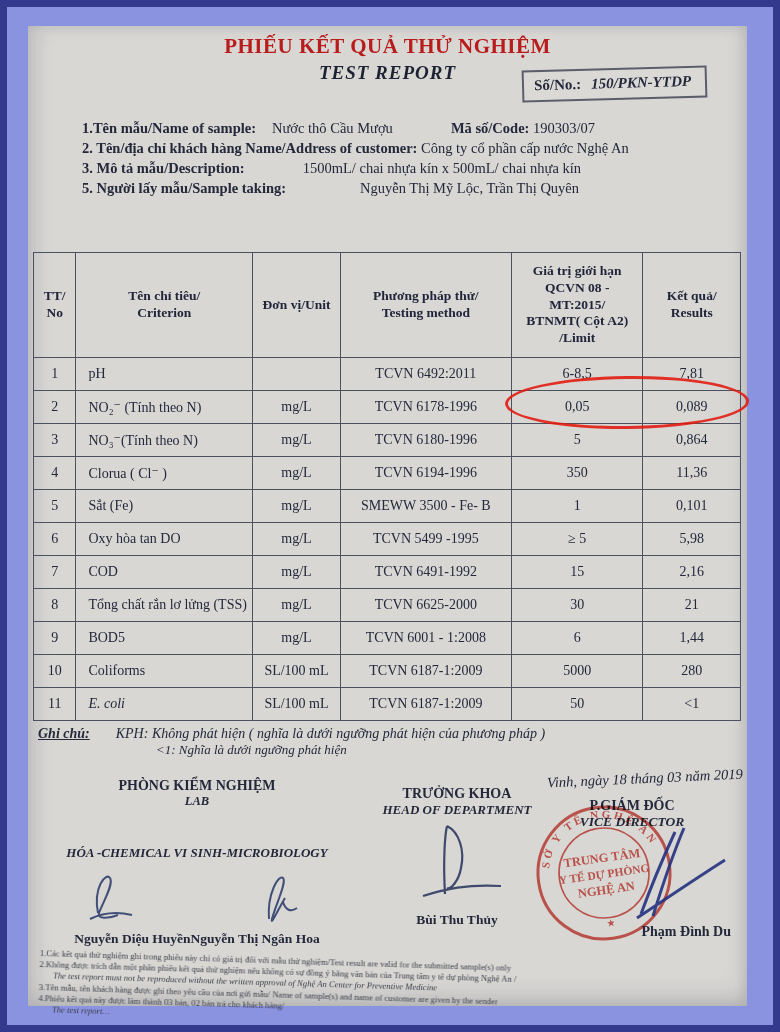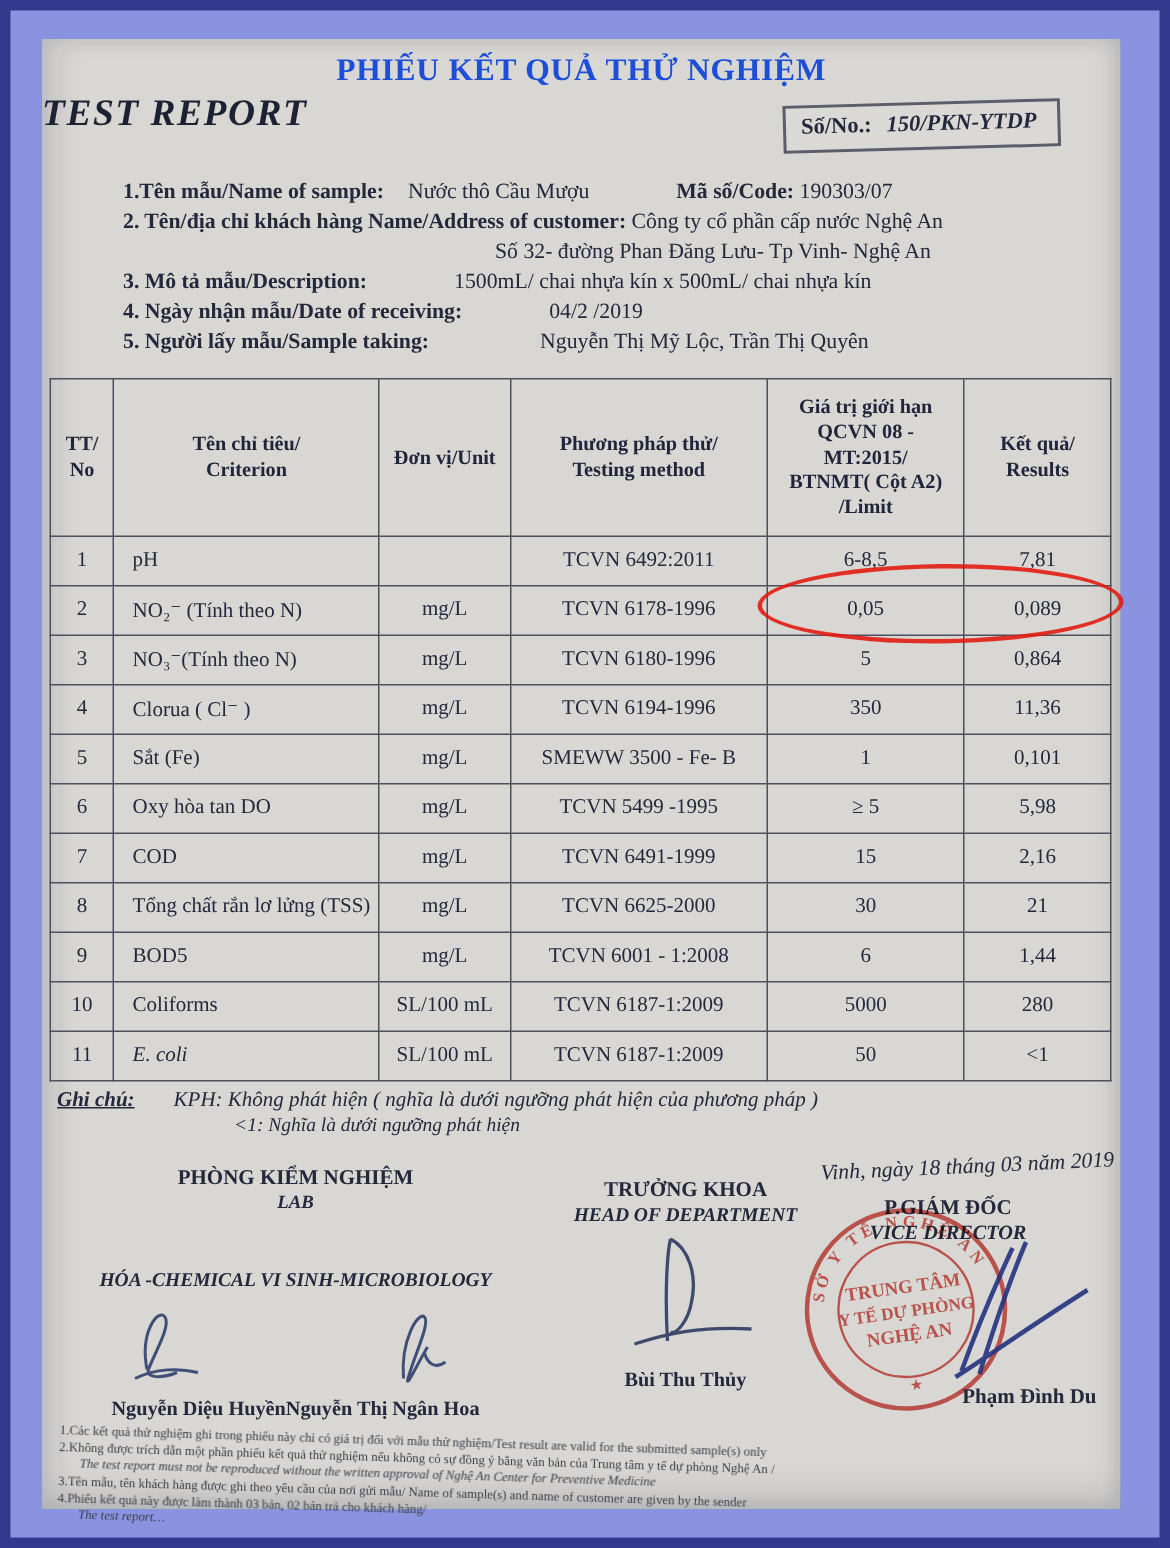--- a/index.html
+++ b/index.html
@@ -10,23 +10,23 @@
     color:#23283a;
   }
   .mat{position:absolute;inset:7px;background:#8a93e0;}
   .paper{
     position:absolute;left:28px;top:26px;width:719px;height:980px;
     background:linear-gradient(155deg,#dedddа 0%,#dbdad7 30%,#d6d5d2 60%,#ccccca 100%);
     background-color:#d8d7d4;
     box-shadow:inset 0 -10px 22px rgba(40,40,60,.14), inset 10px 0 20px rgba(40,40,60,.06), inset -4px 0 10px rgba(40,40,60,.08);
   }
   .title{position:absolute;top:8px;left:0;right:0;text-align:center;
-    font-size:21px;font-weight:bold;letter-spacing:.5px;color:#1d4ed8;}
-  .subtitle{position:absolute;top:36px;left:0;right:0;text-align:left;
-    font-size:25px;font-weight:bold;font-style:italic;letter-spacing:1px;color:#1d2233;}
+    font-size:21px;font-weight:bold;letter-spacing:.5px;color:#b91c1c;}
+  .subtitle{position:absolute;top:36px;left:0;right:0;text-align:center;
+    font-size:19px;font-weight:bold;font-style:italic;letter-spacing:1px;color:#1d2233;}
   .no-box{position:absolute;top:42px;right:40px;border:2px solid #5a5e6b;
     padding:5px 14px 6px 10px;font-size:15px;transform:rotate(-1.6deg);background:rgba(255,255,255,.06);}
   .no-box .lbl{font-weight:bold;}
   .no-box .val{font-style:italic;font-weight:bold;margin-left:10px;}
   .info{position:absolute;top:92px;left:54px;right:8px;font-size:14.5px;line-height:1.38;}
   .info .row{white-space:nowrap;}
   .lbl-b{font-weight:bold;}
   .lbl-i{font-weight:bold;}
   .val{font-weight:normal;}
   .indent2{margin-left:248px;}
@@ -86,28 +86,22 @@
     <span class="lbl">Số/No.:</span><span class="val">150/PKN-YTDP</span>
   </div>
 
   <div class="info">
     <div class="row">
       <span class="lbl-b">1.Tên mẫu/</span><span class="lbl-i">Name of sample:</span><span class="sp1"></span><span class="val">Nước  thô Cầu Mượu</span><span class="sp2"></span><span class="lbl-b">Mã số/Code:</span> <span class="val">190303/07</span>
     </div>
     <div class="row">
       <span class="lbl-b">2. Tên/địa chỉ khách hàng</span> <span class="lbl-i">Name/Address of customer:</span> <span class="val">Công ty cổ phần cấp nước Nghệ An</span>
     </div>
-    <div class="row indent2">
-      <span class="val">Số 32- đường Phan Đăng Lưu- Tp Vinh- Nghệ An</span>
-    </div>
     <div class="row">
       <span class="lbl-b">3. Mô tả mẫu/</span><span class="lbl-i">Description:</span><span class="sp2"></span><span class="val">1500mL/ chai nhựa kín  x  500mL/ chai nhựa kín</span>
-    </div>
-    <div class="row">
-      <span class="lbl-b">4. Ngày nhận mẫu/</span><span class="lbl-i">Date of receiving:</span><span class="sp2"></span><span class="val">04/2 /2019</span>
     </div>
     <div class="row">
       <span class="lbl-b">5. Người lấy mẫu/</span><span class="lbl-i">Sample taking:</span><span class="sp2"></span><span class="sp1"></span><span class="val">Nguyễn Thị Mỹ Lộc, Trần Thị Quyên</span>
     </div>
   </div>
 
   <div class="table-wrap">
     <table>
       <colgroup>
           <col class="c-no">
@@ -181,21 +175,21 @@
             <td class="crit">Oxy hòa tan DO</td>
             <td>mg/L</td>
             <td>TCVN 5499 -1995</td>
             <td>≥ 5</td>
             <td>5,98</td>
           </tr>
         <tr>
             <td>7</td>
             <td class="crit">COD</td>
             <td>mg/L</td>
-            <td>TCVN  6491-1999</td>
+            <td>TCVN  6491-1992</td>
             <td>15</td>
             <td>2,16</td>
           </tr>
         <tr>
             <td>8</td>
             <td class="crit">Tổng chất rắn lơ lửng (TSS)</td>
             <td>mg/L</td>
             <td>TCVN 6625-2000</td>
             <td>30</td>
             <td>21</td>

